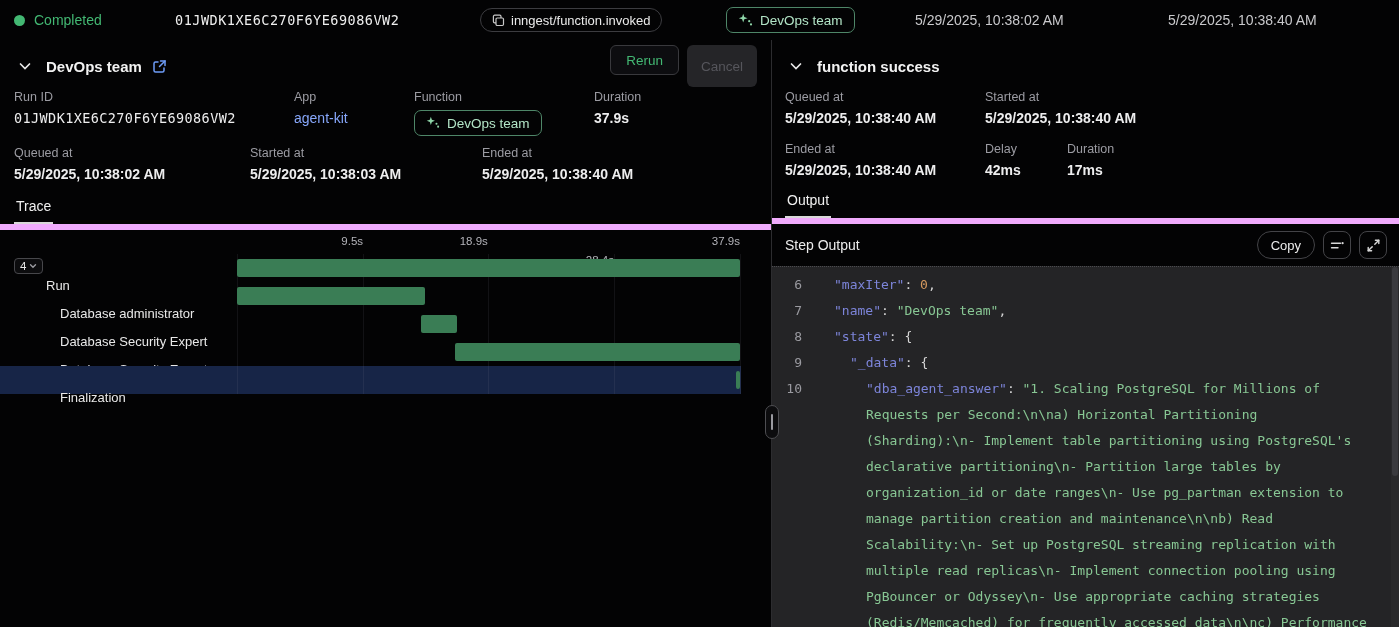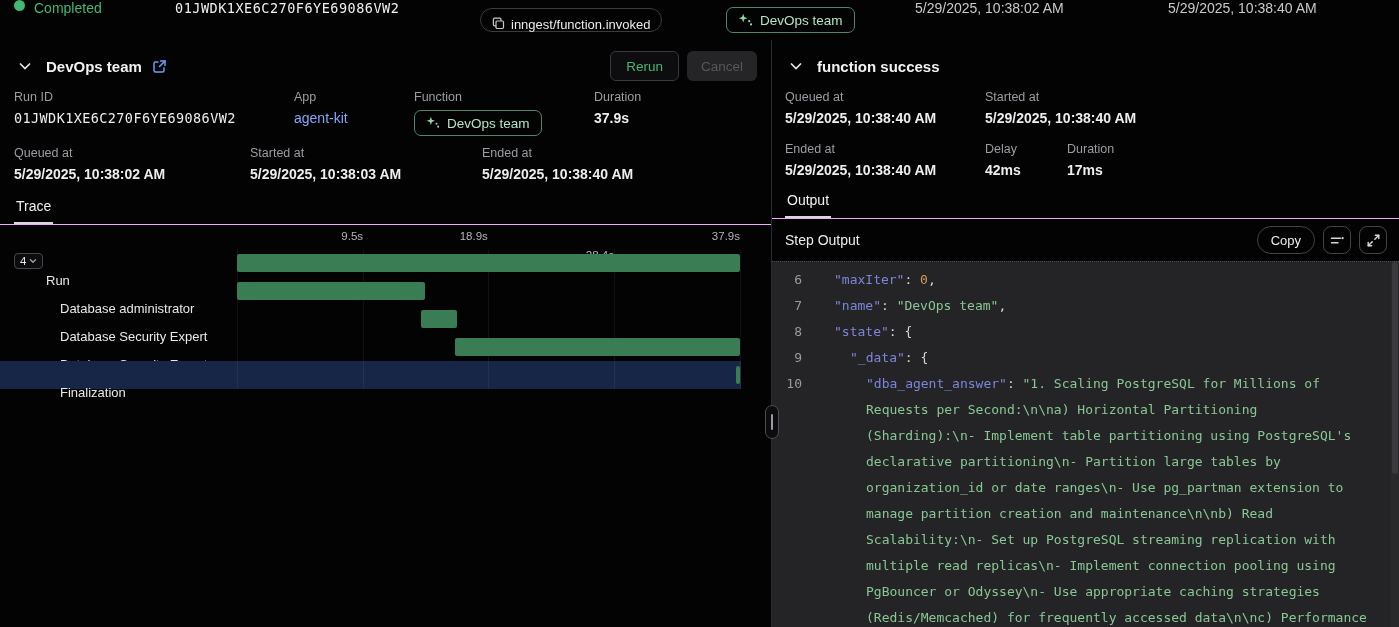--- a/index.html
+++ b/index.html
@@ -6,21 +6,21 @@
   html,body { width:1399px; height:627px; overflow:hidden; }
   body {
     background:#030304; color:#ececec;
     font-family:"Liberation Sans", sans-serif; font-size:14px;
     -webkit-font-smoothing:antialiased;
   }
   .mono { font-family:"DejaVu Sans Mono", monospace; }
 
   
   .topbar { position:relative; height:40px; background:#030304; }
-  .topbar > * { position:absolute; top:0; height:40px; display:flex; align-items:flex-start; }
+  .topbar > * { position:absolute; top:0; height:40px; display:flex; align-items:center; }
   .status-group { left:14px; gap:9px; }
   .status-dot { width:11px; height:11px; border-radius:50%; background:var(--status_green,#43b873); }
   .status-label { color:var(--status_green,#43b873); font-size:14px; }
   .topbar-runid { left:175px; font-size:13.5px; letter-spacing:.5px; color:#efefef; }
   .event-badge { left:480px; top:8px; height:24px; padding:8px 11px; gap:6px;
     border:1px solid #3c3c40; border-radius:12px; font-size:13px; color:#eaeaea; }
   .fn-badge { display:inline-flex; align-items:center; gap:7px; height:26px; padding:0 11px;
     border:1px solid var(--badge_green_border,#4e8668); border-radius:7px;
     color:var(--badge_green_text,#b2e4c6); font-size:13.5px; white-space:nowrap; }
   .topbar .fn-badge { position:absolute; left:726px; top:7px; height:26px; }
@@ -32,37 +32,37 @@
   .left-panel { width:772px; min-width:772px; position:relative; border-right:1px solid #2c2c2f; }
   .right-panel { flex:1; display:flex; flex-direction:column; position:relative; overflow:hidden; }
 
   
   .panel-header { display:flex; align-items:center; height:36px; margin-top:8px; padding:0 14px; gap:10px; }
   .panel-title { font-size:15px; font-weight:700; color:#f2f2f2; }
   .chev-btn { display:flex; align-items:center; justify-content:center; width:22px; height:22px; background:none; border:none; cursor:pointer; }
   .hdr-actions { margin-left:auto; display:flex; gap:8px; }
   .btn-rerun { height:30px; padding:0 15px; border:1px solid #39393d; border-radius:6px;
     background:#0d0d10; color:var(--status_green,#43b873); font-size:13.5px; font-family:inherit; cursor:pointer; }
-  .btn-cancel { height:30px; padding:0 14px; border:none; border-radius:6px;
+  .btn-cancel { height:42px; padding:0 14px; border:none; border-radius:6px;
     background:#252528; color:#56565c; font-size:13.5px; font-family:inherit; }
 
   
   .meta-grid { display:grid; padding:0 14px; margin-top:6px;gap:20px; }
   .lp-row1 { grid-template-columns:260px 100px 160px 1fr; }
   .lp-row2 { grid-template-columns:216px 212px 1fr; margin-top:10px; }
   .rp-row1 { grid-template-columns:180px 1fr; padding:0 13px; }
   .rp-row2 { grid-template-columns:180px 62px 1fr; padding:0 13px; margin-top:10px; }
   .meta-cell { display:flex; flex-direction:column; gap:6px; min-height:42px; }
   .meta-label { font-size:12.5px; color:#9c9ca3; }
   .meta-value { font-size:14px; font-weight:600; color:#ededee; }
   .meta-value.mono { font-weight:500; font-size:13.5px; letter-spacing:.4px; }
   .meta-link { color:var(--link_blue,#87a7fb); font-weight:500; text-decoration:none; }
 
   
-  .tabs { display:flex; margin-top:6px; padding:0 14px; border-bottom:1px solid #f0abfc; }
+  .tabs { display:flex; margin-top:6px; padding:0 14px; border-bottom:6px solid #f0abfc; }
   .rp .tabs { padding:0 13px; margin-top:4px; }
   .tab { display:inline-block; padding:4px 2px 8px; font-size:14px; color:#f0f0f0; cursor:pointer; }
   .tab.active { border-bottom:2px solid #d8d8d8; }
 
   
   .trace-axis { position:relative; height:24px; }
   .trace-axis .tick { position:absolute; top:5px; transform:translateX(-100%);
     font-size:11.5px; color:#b4b4ba; }
   .trace-rows { position:relative; }
   .trow { position:relative; height:28px; }

